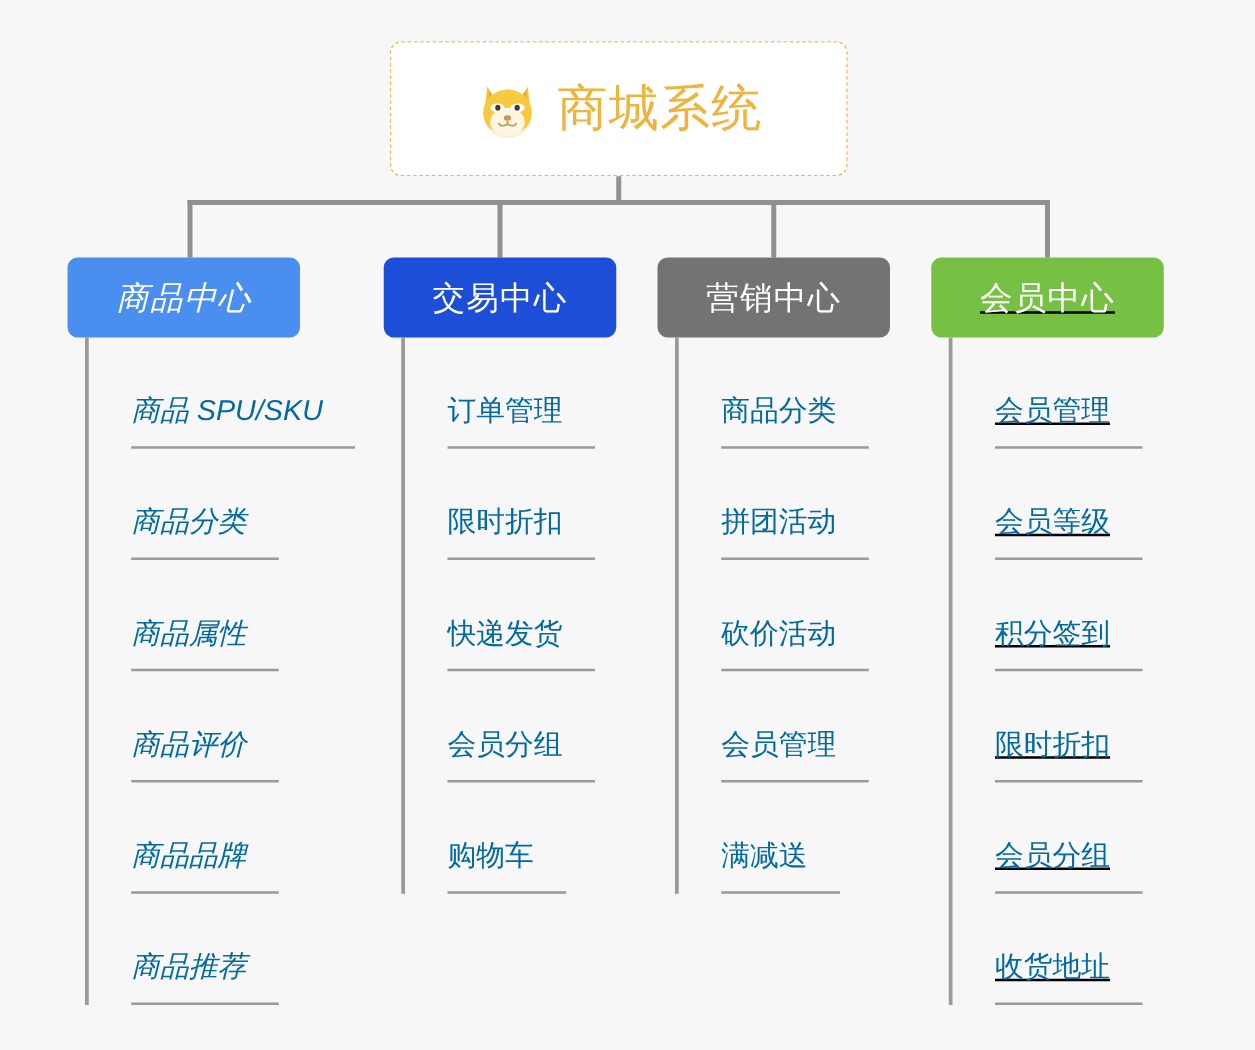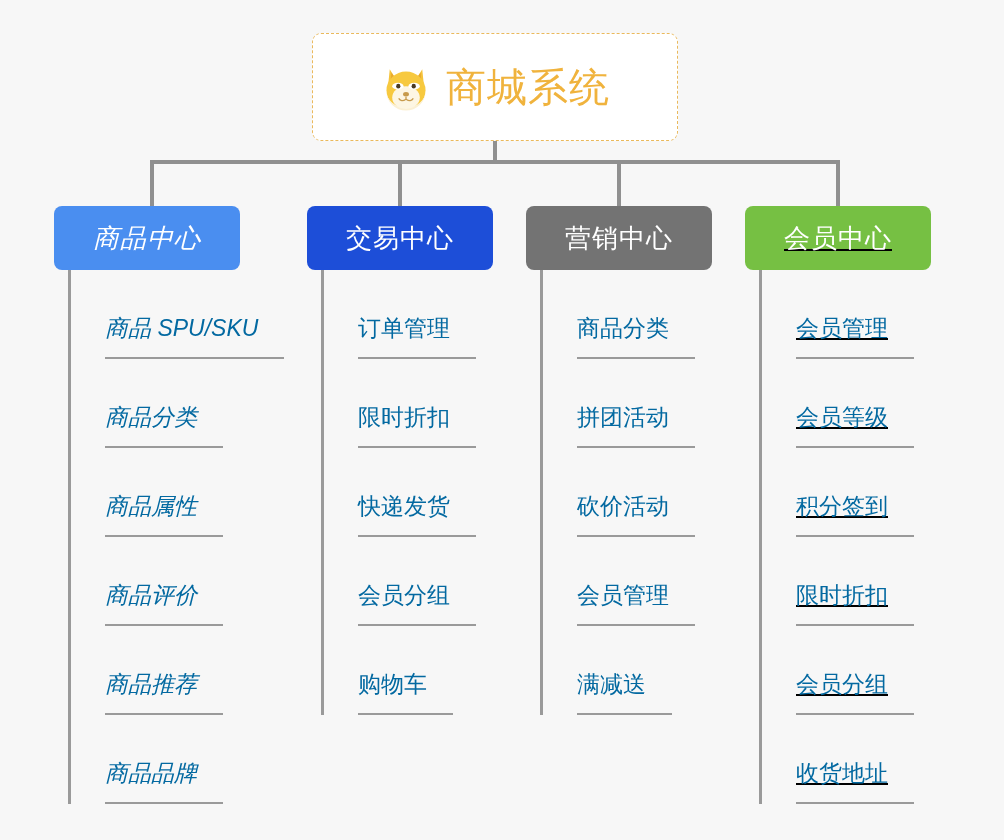--- a/index.html
+++ b/index.html
@@ -166,24 +166,24 @@
       <div class="leaf-item">
           <span class="leaf-label">商品分类</span>
         </div>
       <div class="leaf-item">
           <span class="leaf-label">商品属性</span>
         </div>
       <div class="leaf-item">
           <span class="leaf-label">商品评价</span>
         </div>
       <div class="leaf-item">
+          <span class="leaf-label">商品品牌</span>
+        </div>
+      <div class="leaf-item">
           <span class="leaf-label">商品推荐</span>
-        </div>
-      <div class="leaf-item">
-          <span class="leaf-label">商品品牌</span>
         </div>
     </div>
   </div>
 
   <div class="column col-2">
     <div class="cat-header" style="background:#1d4ed8">
       <span>交易中心</span>
     </div>
     <div class="leaf-list">
       <div class="leaf-item">

